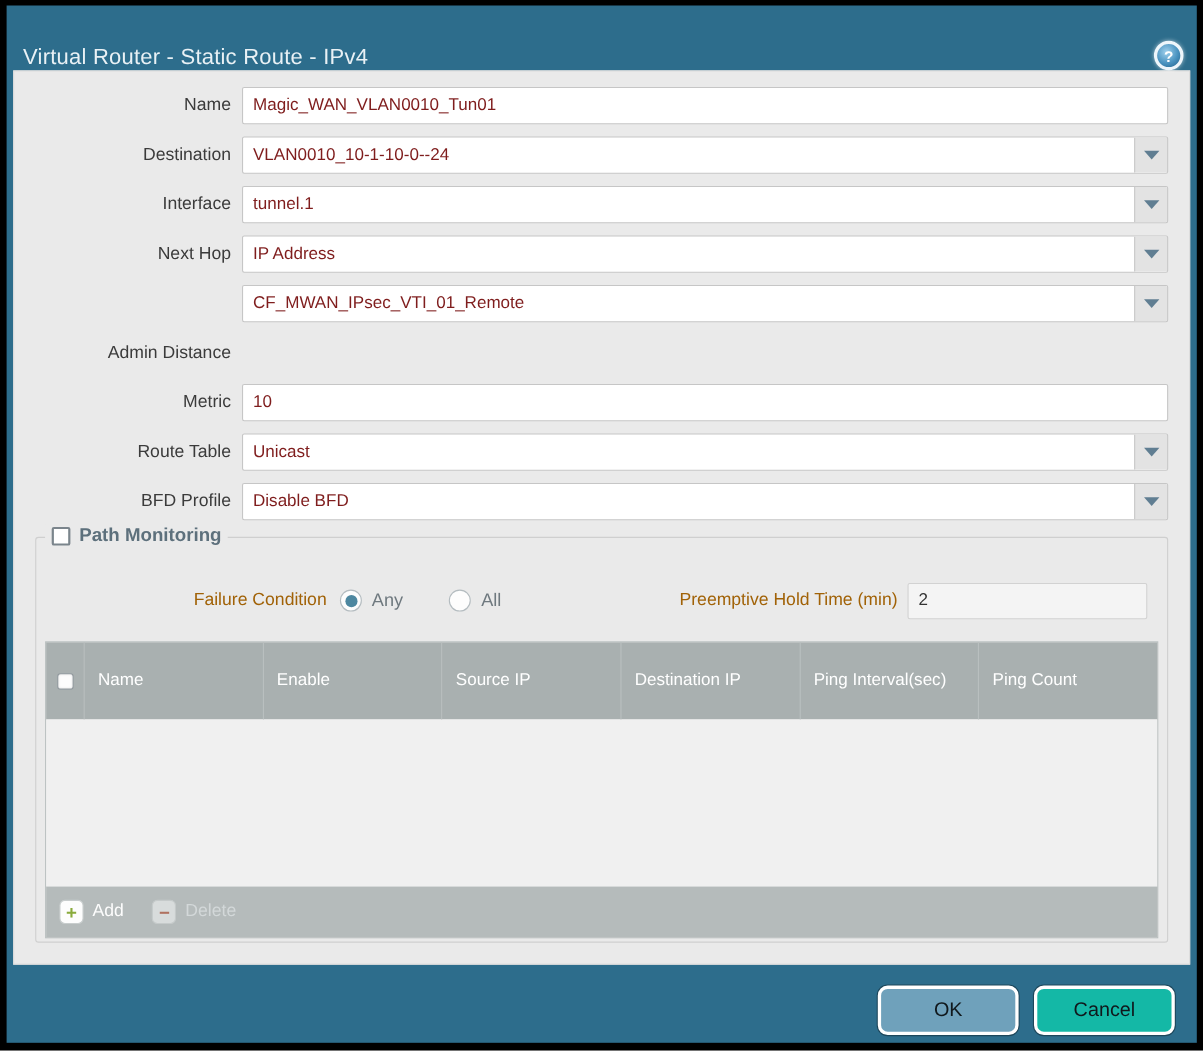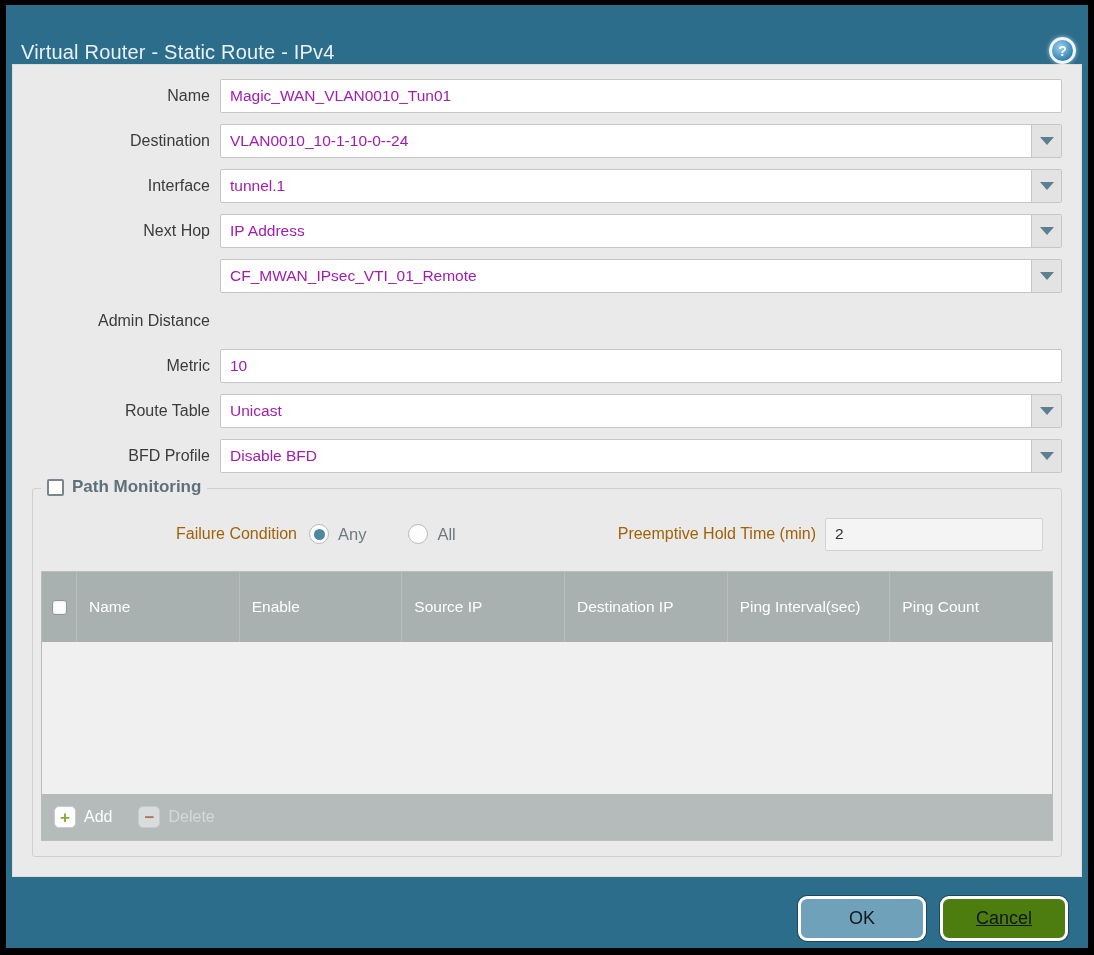--- a/index.html
+++ b/index.html
@@ -38,37 +38,37 @@
   .lbl {
     width:188px; padding-right:10px; text-align:right;
     font-size:16px; color:#3b3b3b; white-space:nowrap;
   }
   .field {
     flex:1; height:34px; background:#fff; border:1px solid #c6c6c6;
     border-radius:2px; display:flex; align-items:stretch; overflow:hidden;
   }
   .tin {
     flex:1; border:none; outline:none; background:transparent;
-    font-family:"Liberation Sans", sans-serif; font-size:15.5px; color:#a21caf;
+    font-family:"Liberation Sans", sans-serif; font-size:15.5px; color:#7f1d1d;
     padding:0 9px;
   }
   .tin::placeholder { color:#9aa4a9; }
   .ddbtn {
     width:30px; background:#e3e3e3; border-left:1px solid #c9c9c9;
     display:flex; align-items:center; justify-content:center; cursor:pointer;
   }
   .tri {
     width:0; height:0;
     border-left:7px solid transparent; border-right:7px solid transparent;
     border-top:8px solid #607e92;
   }
   
   .pm-set {
     margin-top:15px; border:1px solid #cfcfcf; border-radius:3px;
-    position:relative; height:369px; padding:0 8px;
+    position:relative; height:369px; padding:12px 8px;
   }
   .pm-legend {
     position:absolute; top:-12px; left:8px; background:#eaeaea;
     display:flex; align-items:center; gap:8px; padding:0 6px;
   }
   .pm-checkbox {
     width:17px; height:17px; background:#fff; border:2px solid #7b858c;
     border-radius:2px; cursor:pointer;
   }
   .pm-title { font-size:17px; font-weight:bold; color:#5d707c; }
@@ -127,21 +127,21 @@
   .dlg-footer {
     height:82px; display:flex; align-items:center; justify-content:flex-end;
     gap:14px; padding-right:20px;
   }
   .btn {
     width:128px; height:45px; border-radius:9px; border:3px solid #fff;
     font-family:"Liberation Sans", sans-serif; font-size:18px; color:#10181c;
     cursor:pointer; box-shadow:0 0 0 1px rgba(0,0,0,.35);
   }
   .btn-ok { background:#6fa1bb; }
-  .btn-cancel { background:#4d7c0f;text-decoration:underline; }
+  .btn-cancel { background:#14b8a6; }
 </style>
 </head>
 <body>
 
 <div class="frame">
 
   <div class="titlebar">
     <span class="title">Virtual Router - Static Route - IPv4</span>
     <span class="help">?</span>
   </div>

